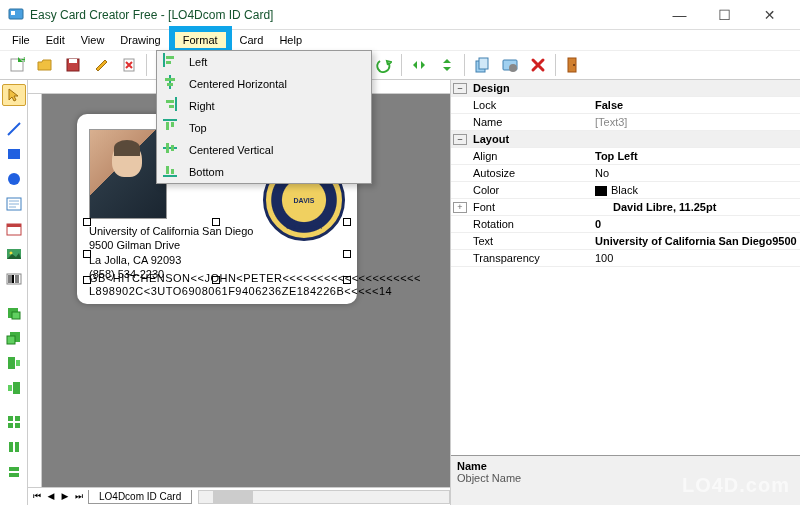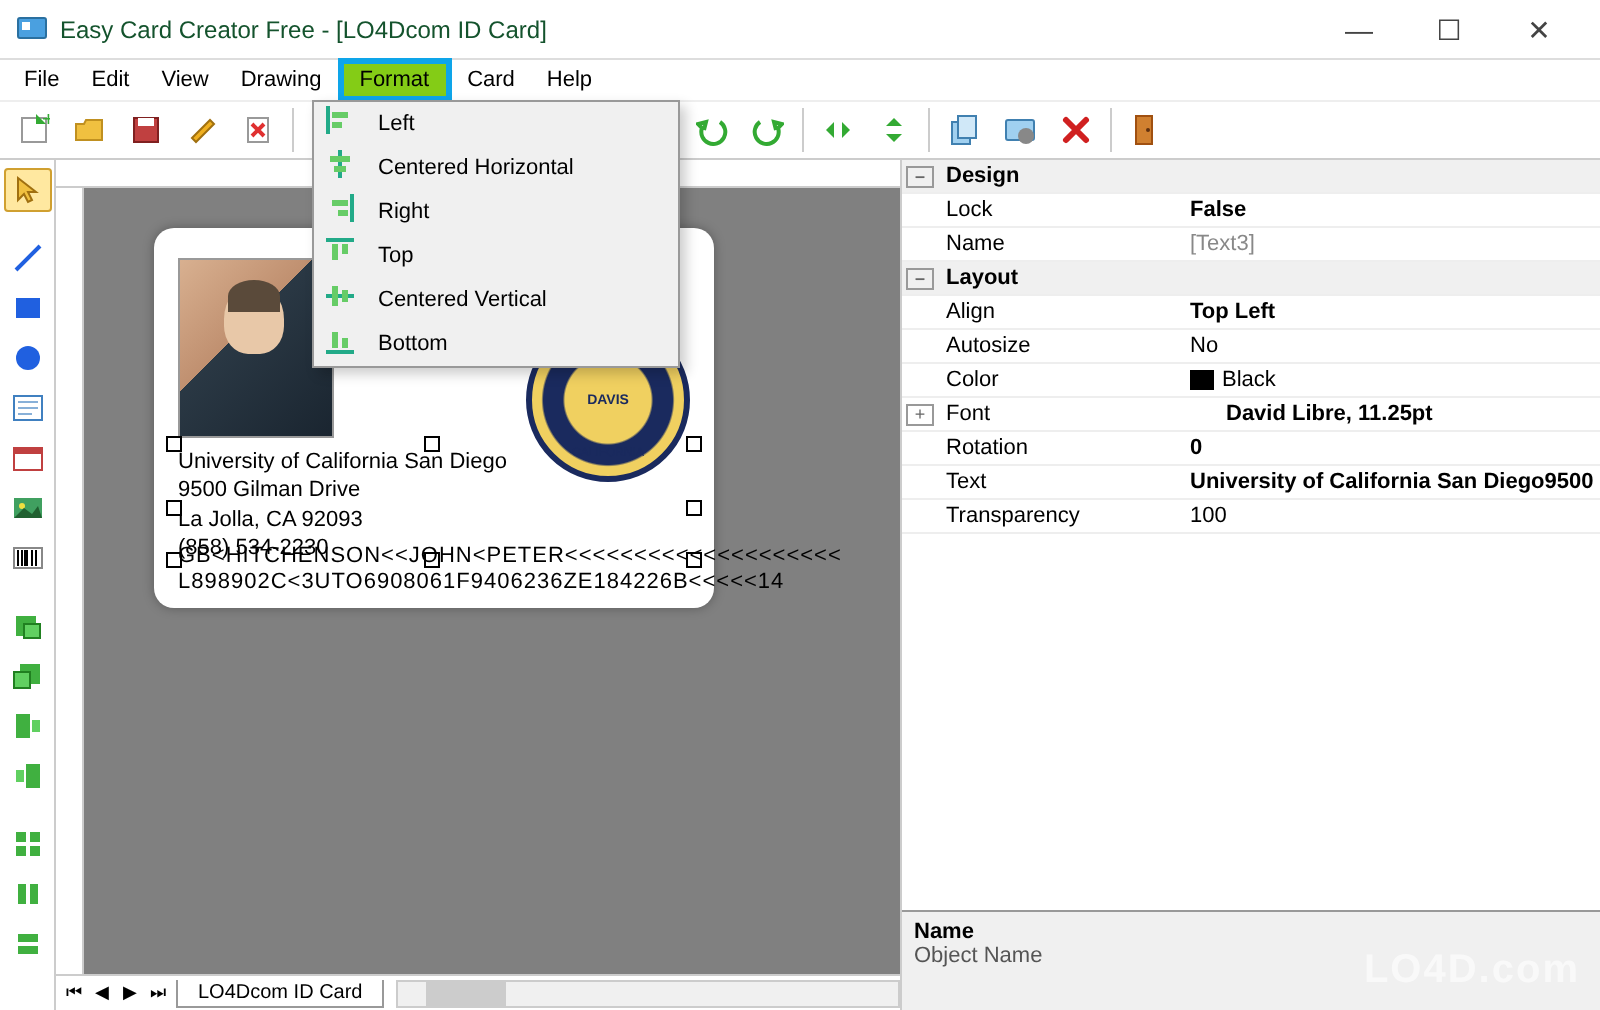--- a/index.html
+++ b/index.html
@@ -8,24 +8,24 @@
 
 .titlebar { height: 30px; background: #fff; display: flex; align-items: center; padding: 0 8px; border-bottom: 1px solid #ddd; }
 .titlebar .app-icon { width: 16px; height: 16px; margin-right: 6px; }
 .titlebar .title { flex: 1; color: #14532d; font-size: 12px; }
 .titlebar .winbtns { display: flex; gap: 0; }
 .titlebar .winbtns div { width: 45px; height: 28px; display: flex; align-items: center; justify-content: center; font-size: 14px; color: #444; }
 
 
 .menubar { height: 20px; display: flex; align-items: center; padding: 0 4px; background: #fff; }
 .menubar .menu-item { padding: 2px 8px; color: #000; }
-.menubar .menu-item.open { background: #84cc16; border: 3px solid #0ea5e9; }
-
-
-.dropdown { position: absolute; top: 50px; left: 156px; width: 184px; background: #f0f0f0; border: 1px solid #999; box-shadow: 3px 3px 6px rgba(0,0,0,.2); z-index: 100; }
+.menubar .menu-item.open { background: #fef9c3; border: 6px solid #0ea5e9; }
+
+
+.dropdown { position: absolute; top: 50px; left: 156px; width: 216px; background: #f0f0f0; border: 1px solid #999; box-shadow: 3px 3px 6px rgba(0,0,0,.2); z-index: 100; }
 .dropdown .dd-item { height: 22px; display: flex; align-items: center; padding: 0 6px; }
 .dropdown .dd-icon { width: 18px; height: 18px; margin-right: 8px; }
 .dropdown .dd-label { color: #000; }
 
 
 .toolbar { height: 30px; background: #fff; border-top: 1px solid #eee; border-bottom: 1px solid #ccc; display: flex; align-items: center; padding: 0 4px; gap: 2px; }
 .toolbar .tbtn { width: 26px; height: 26px; display: flex; align-items: center; justify-content: center; border-radius: 2px; }
 .toolbar .sep { width: 1px; height: 22px; background: #ccc; margin: 0 2px; }
 .toolbar .zoom-box { width: 50px; height: 20px; border: 1px solid #999; background: #fff; display: flex; align-items: center; padding: 0 4px; }
 .toolbar .zoom-drop { width: 12px; text-align: center; color: #444; }

